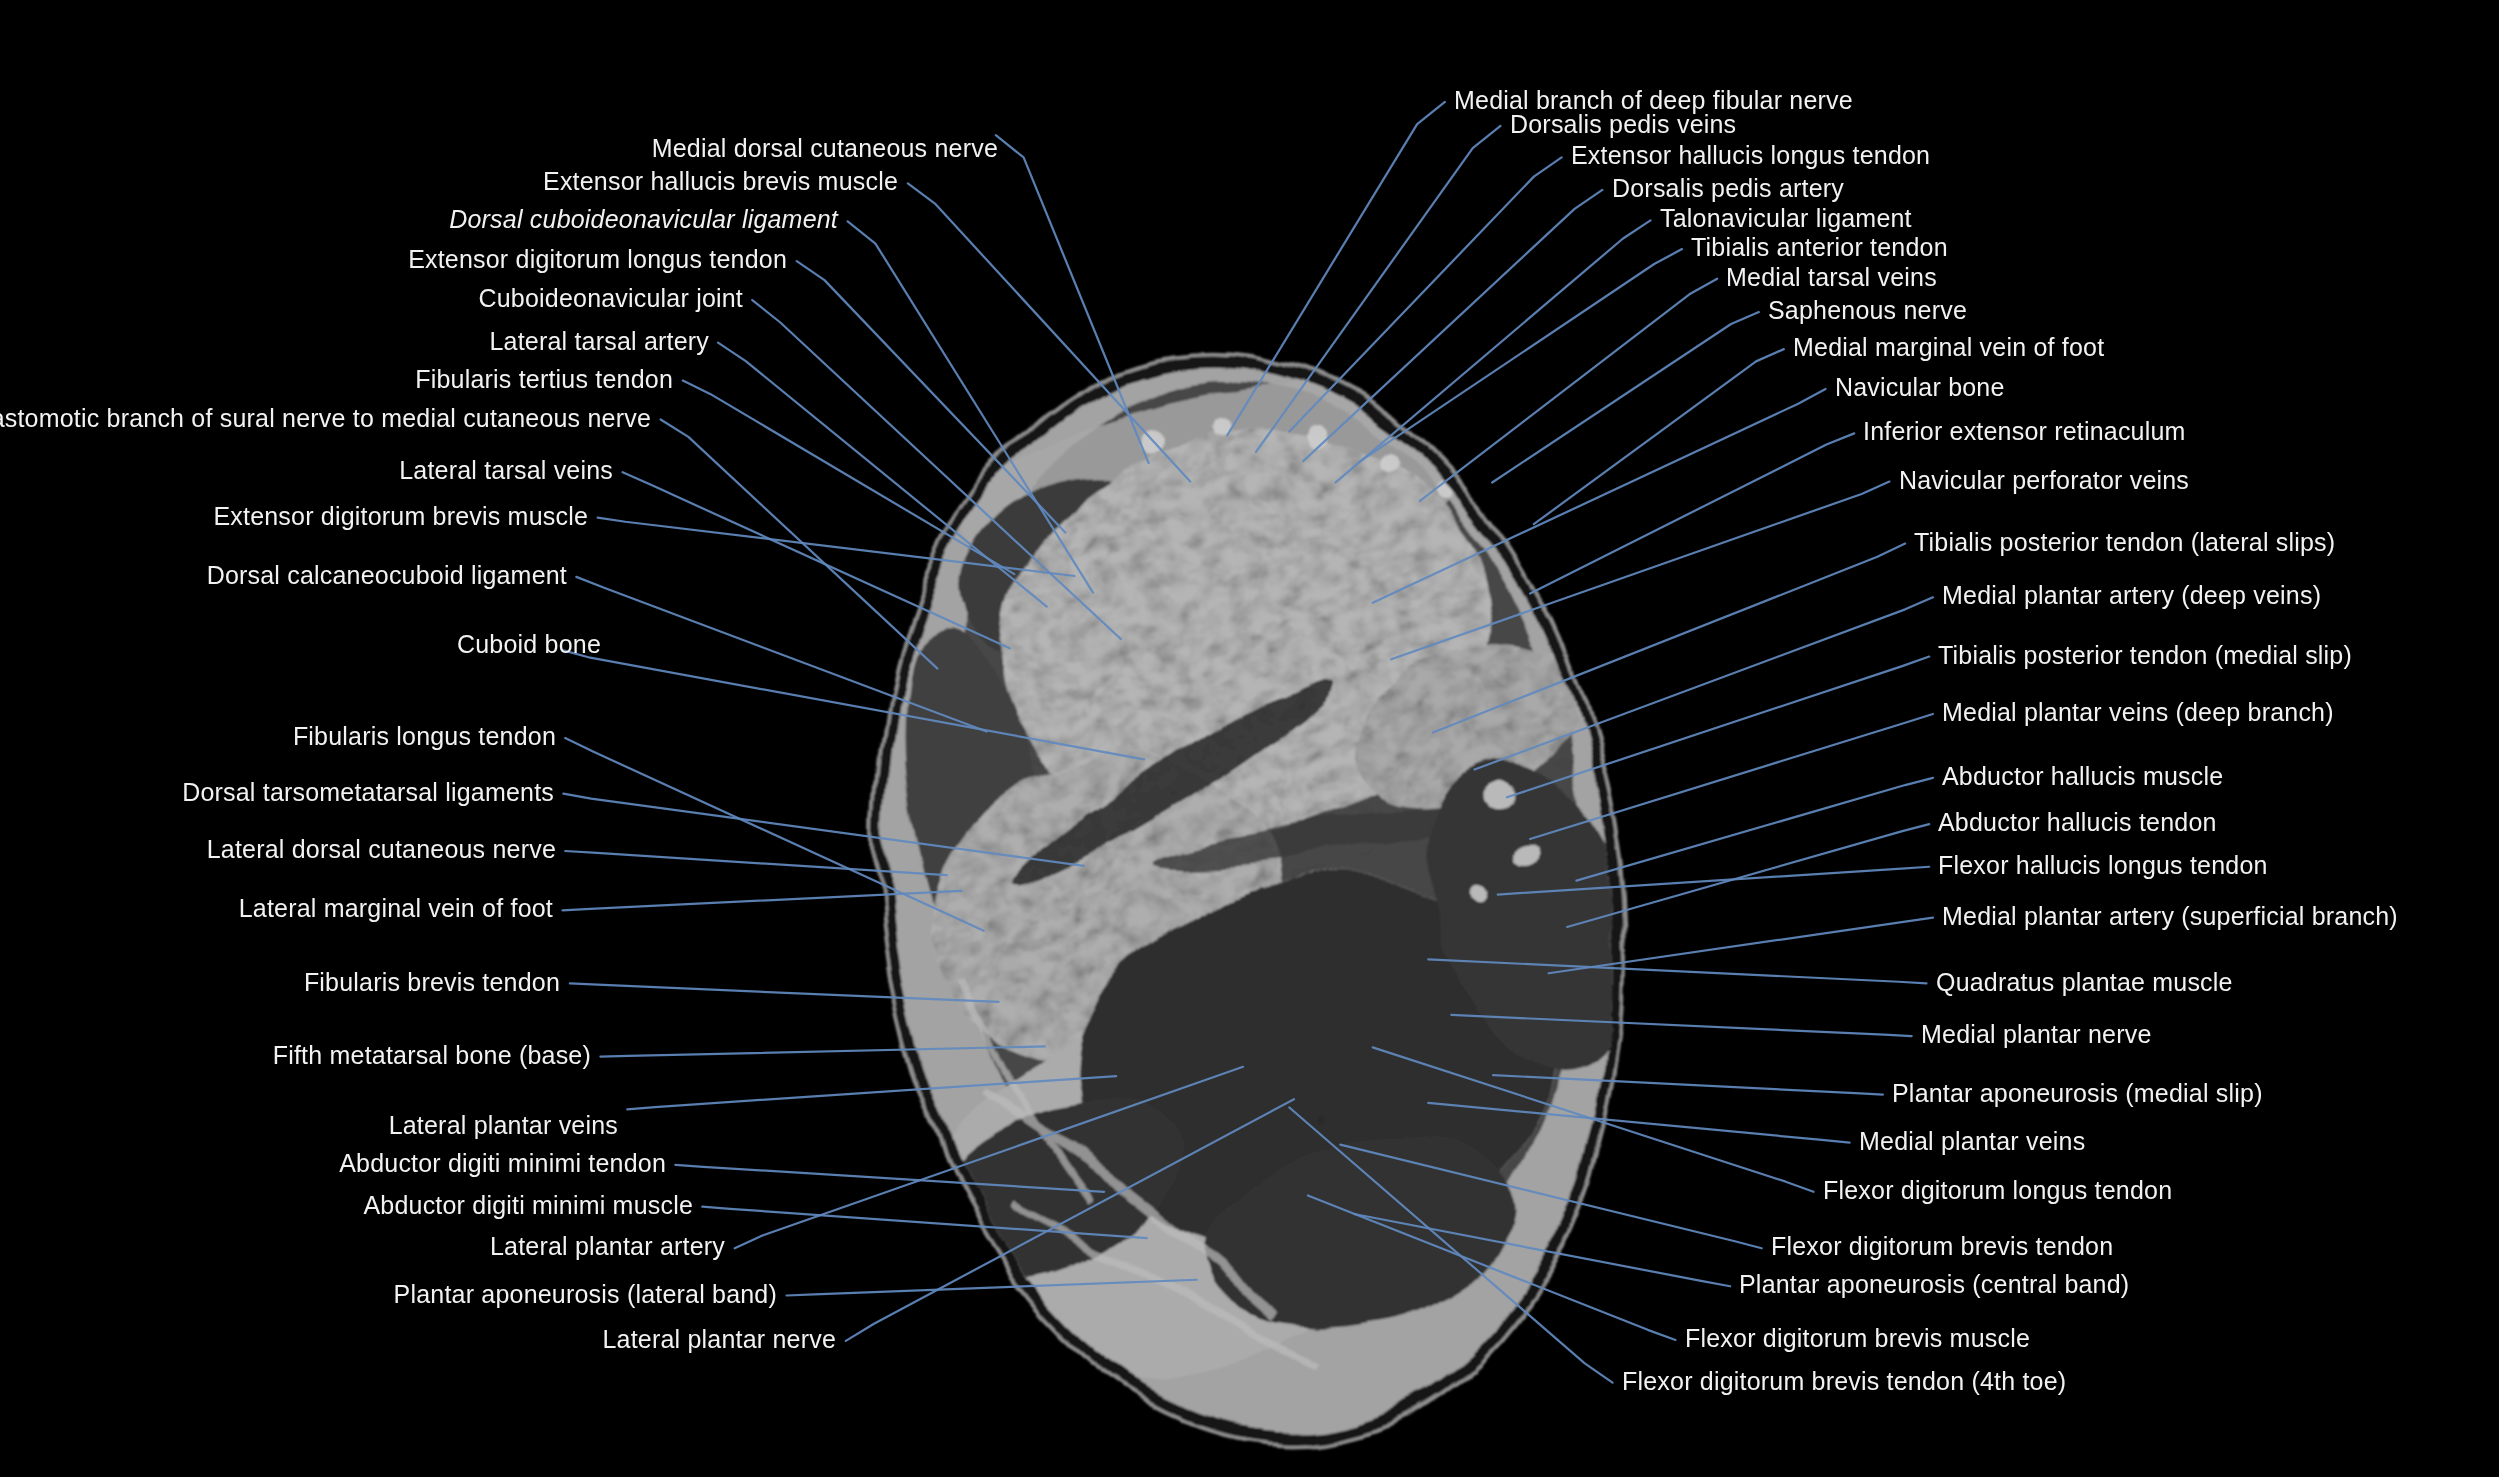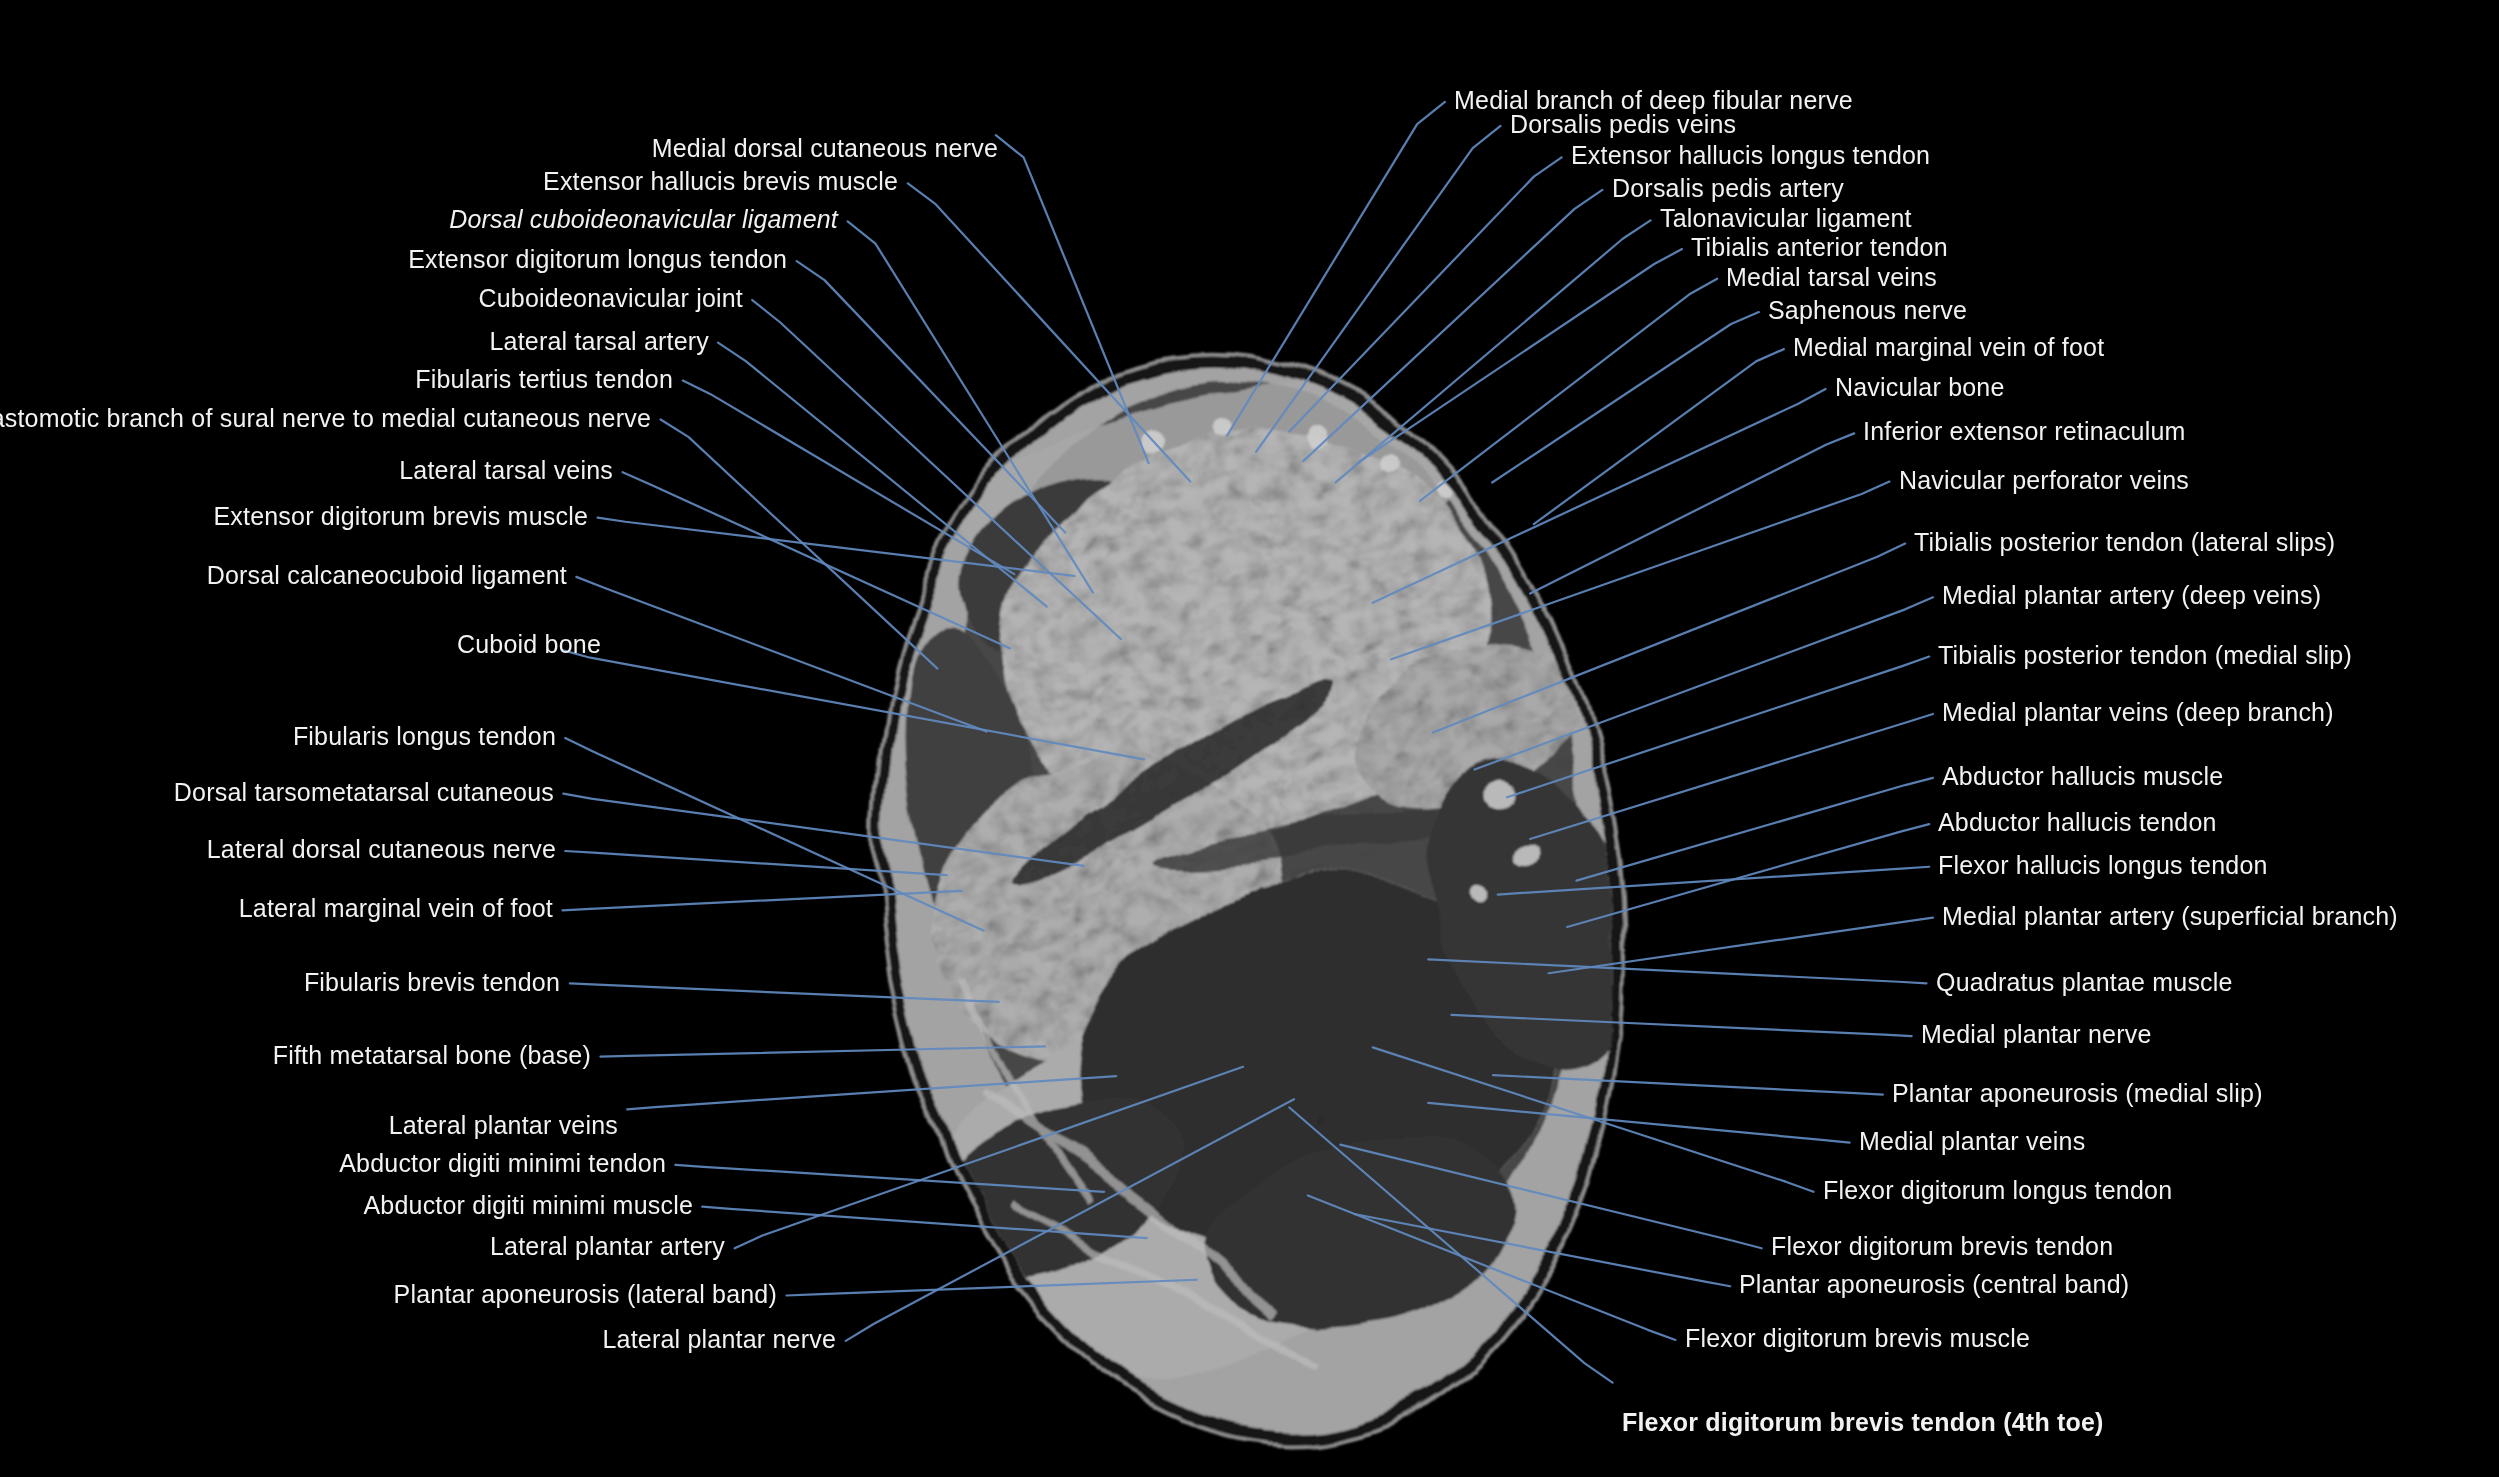--- a/index.html
+++ b/index.html
@@ -200,21 +200,21 @@
       <div class="anatomy-label side-left" style="left: 787px; top: 261px;">Extensor digitorum longus tendon</div>
       <div class="anatomy-label side-left" style="left: 743px; top: 300px;">Cuboideonavicular joint</div>
       <div class="anatomy-label side-left" style="left: 709px; top: 343px;">Lateral tarsal artery</div>
       <div class="anatomy-label side-left" style="left: 673px; top: 381px;">Fibularis tertius tendon</div>
       <div class="anatomy-label side-left" style="left: 651px; top: 420px;">Anastomotic branch of sural nerve to medial cutaneous nerve</div>
       <div class="anatomy-label side-left" style="left: 613px; top: 472px;">Lateral tarsal veins</div>
       <div class="anatomy-label side-left" style="left: 588px; top: 518px;">Extensor digitorum brevis muscle</div>
       <div class="anatomy-label side-left" style="left: 567px; top: 577px;">Dorsal calcaneocuboid ligament</div>
       <div class="anatomy-label side-left" style="left: 553px; top: 646px; margin-left: 48px;">Cuboid bone</div>
       <div class="anatomy-label side-left" style="left: 556px; top: 738px;">Fibularis longus tendon</div>
-      <div class="anatomy-label side-left" style="left: 554px; top: 794px;">Dorsal tarsometatarsal cutaneous</div>
+      <div class="anatomy-label side-left" style="left: 554px; top: 794px;">Dorsal tarsometatarsal ligaments</div>
       <div class="anatomy-label side-left" style="left: 556px; top: 851px;">Lateral dorsal cutaneous nerve</div>
       <div class="anatomy-label side-left" style="left: 553px; top: 910px;">Lateral marginal vein of foot</div>
       <div class="anatomy-label side-left" style="left: 560px; top: 984px;">Fibularis brevis tendon</div>
       <div class="anatomy-label side-left" style="left: 591px; top: 1057px;">Fifth metatarsal bone (base)</div>
       <div class="anatomy-label side-left" style="left: 618px; top: 1110px; margin-top: 17px;">Lateral plantar veins</div>
       <div class="anatomy-label side-left" style="left: 666px; top: 1165px;">Abductor digiti minimi tendon</div>
       <div class="anatomy-label side-left" style="left: 693px; top: 1207px;">Abductor digiti minimi muscle</div>
       <div class="anatomy-label side-left" style="left: 725px; top: 1248px;">Lateral plantar artery</div>
       <div class="anatomy-label side-left" style="left: 777px; top: 1296px;">Plantar aponeurosis (lateral band)</div>
       <div class="anatomy-label side-left" style="left: 836px; top: 1341px;">Lateral plantar nerve</div>
@@ -239,17 +239,17 @@
       <div class="anatomy-label side-right" style="left: 1938px; top: 867px;">Flexor hallucis longus tendon</div>
       <div class="anatomy-label side-right" style="left: 1942px; top: 918px;">Medial plantar artery (superficial branch)</div>
       <div class="anatomy-label side-right" style="left: 1936px; top: 984px;">Quadratus plantae muscle</div>
       <div class="anatomy-label side-right" style="left: 1921px; top: 1036px;">Medial plantar nerve</div>
       <div class="anatomy-label side-right" style="left: 1892px; top: 1095px;">Plantar aponeurosis (medial slip)</div>
       <div class="anatomy-label side-right" style="left: 1859px; top: 1143px;">Medial plantar veins</div>
       <div class="anatomy-label side-right" style="left: 1823px; top: 1192px;">Flexor digitorum longus tendon</div>
       <div class="anatomy-label side-right" style="left: 1771px; top: 1248px;">Flexor digitorum brevis tendon</div>
       <div class="anatomy-label side-right" style="left: 1739px; top: 1286px;">Plantar aponeurosis (central band)</div>
       <div class="anatomy-label side-right" style="left: 1685px; top: 1340px;">Flexor digitorum brevis muscle</div>
-      <div class="anatomy-label side-right" style="left: 1622px; top: 1424px; font-weight: bold;">Flexor digitorum brevis tendon (4th toe)</div>
+      <div class="anatomy-label side-right" style="left: 1622px; top: 1383px;">Flexor digitorum brevis tendon (4th toe)</div>
     </div>
 
 </div>
 
 
 </body></html>

